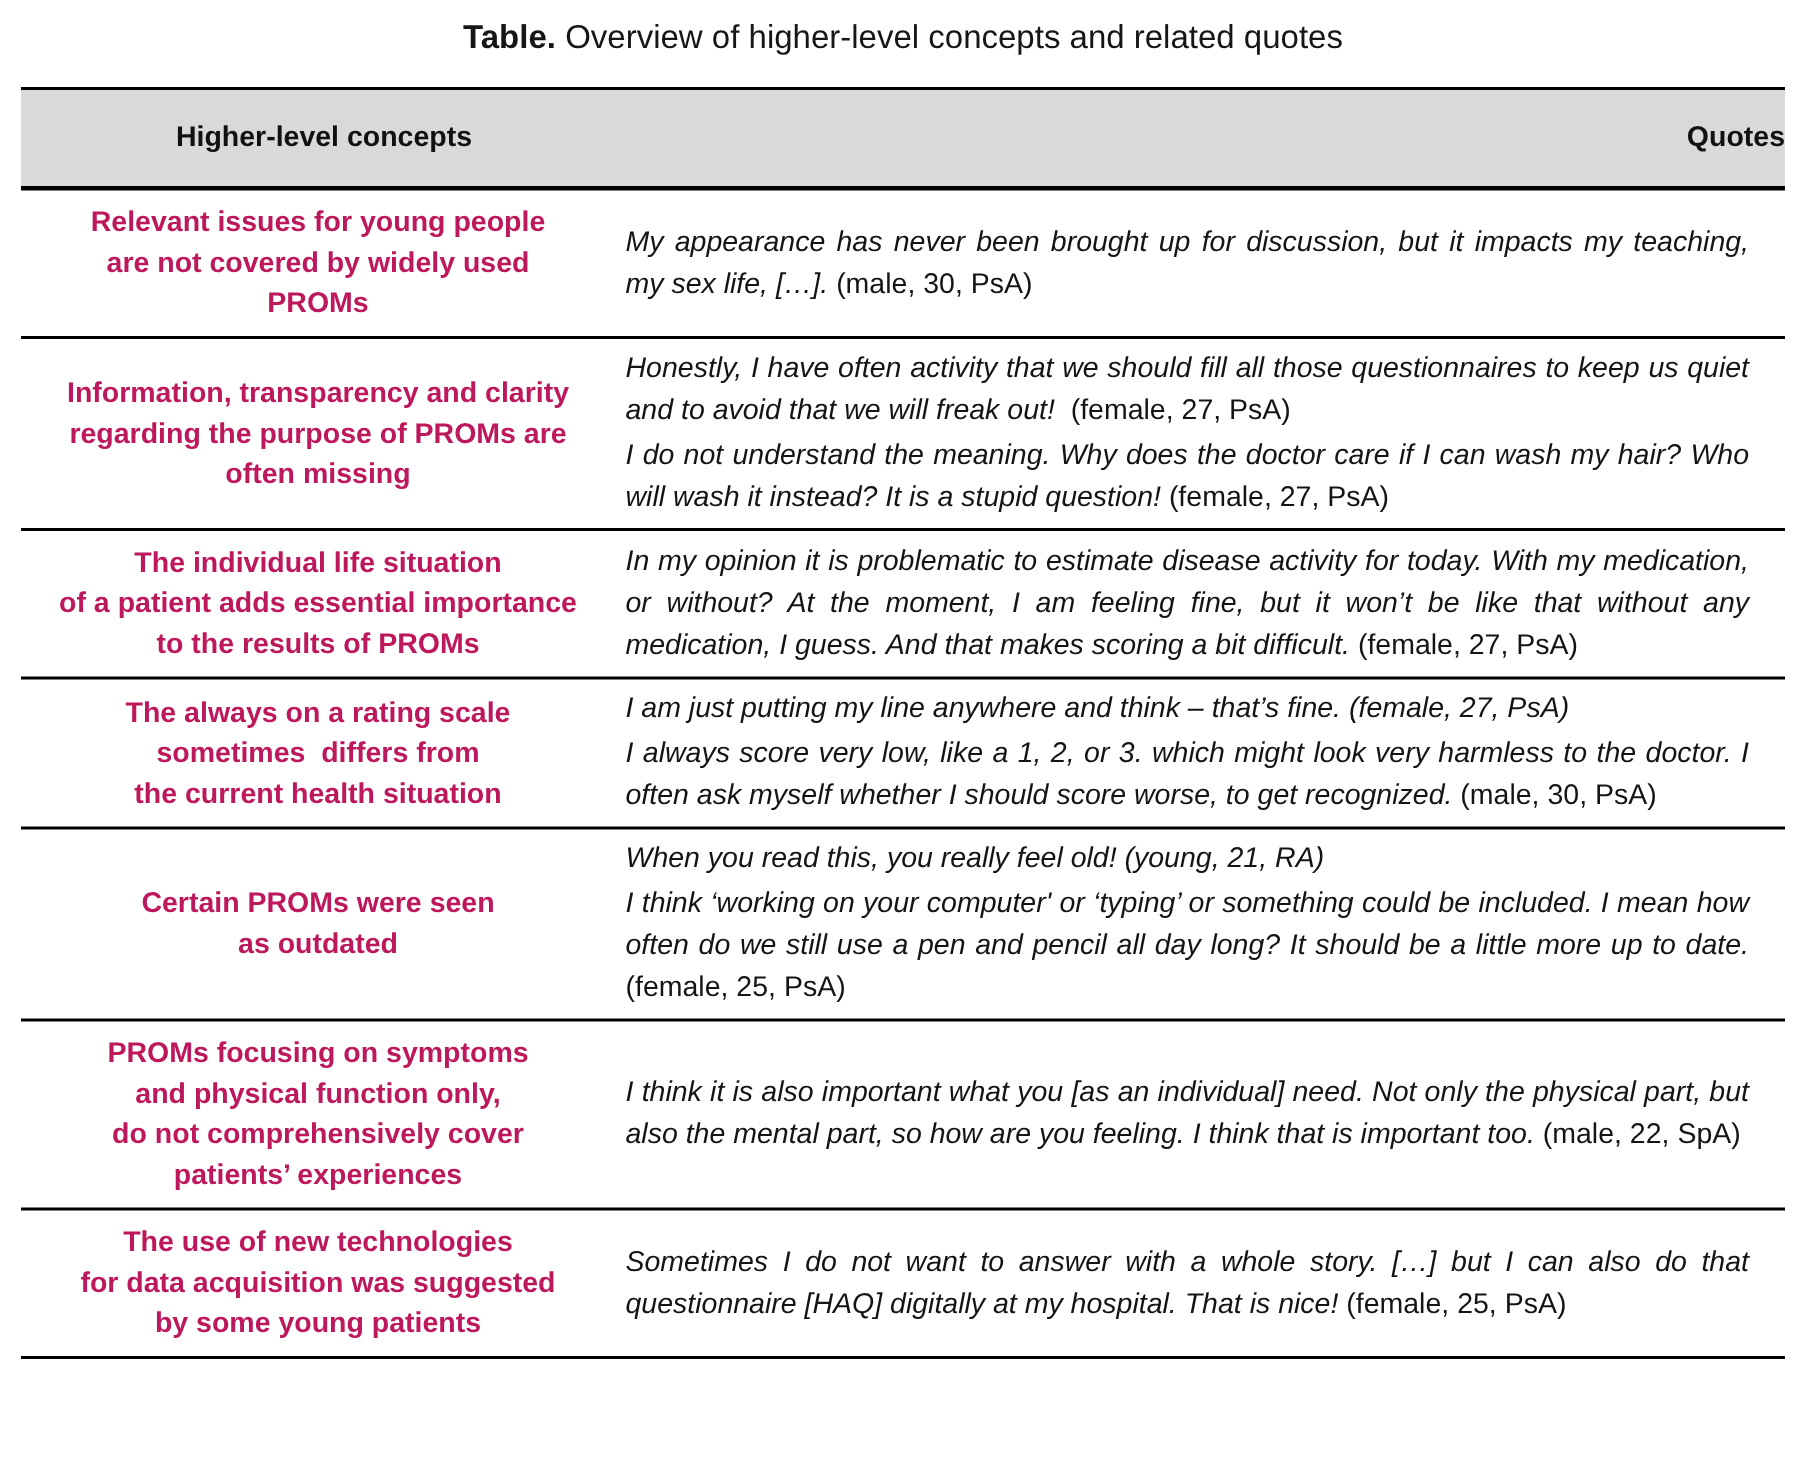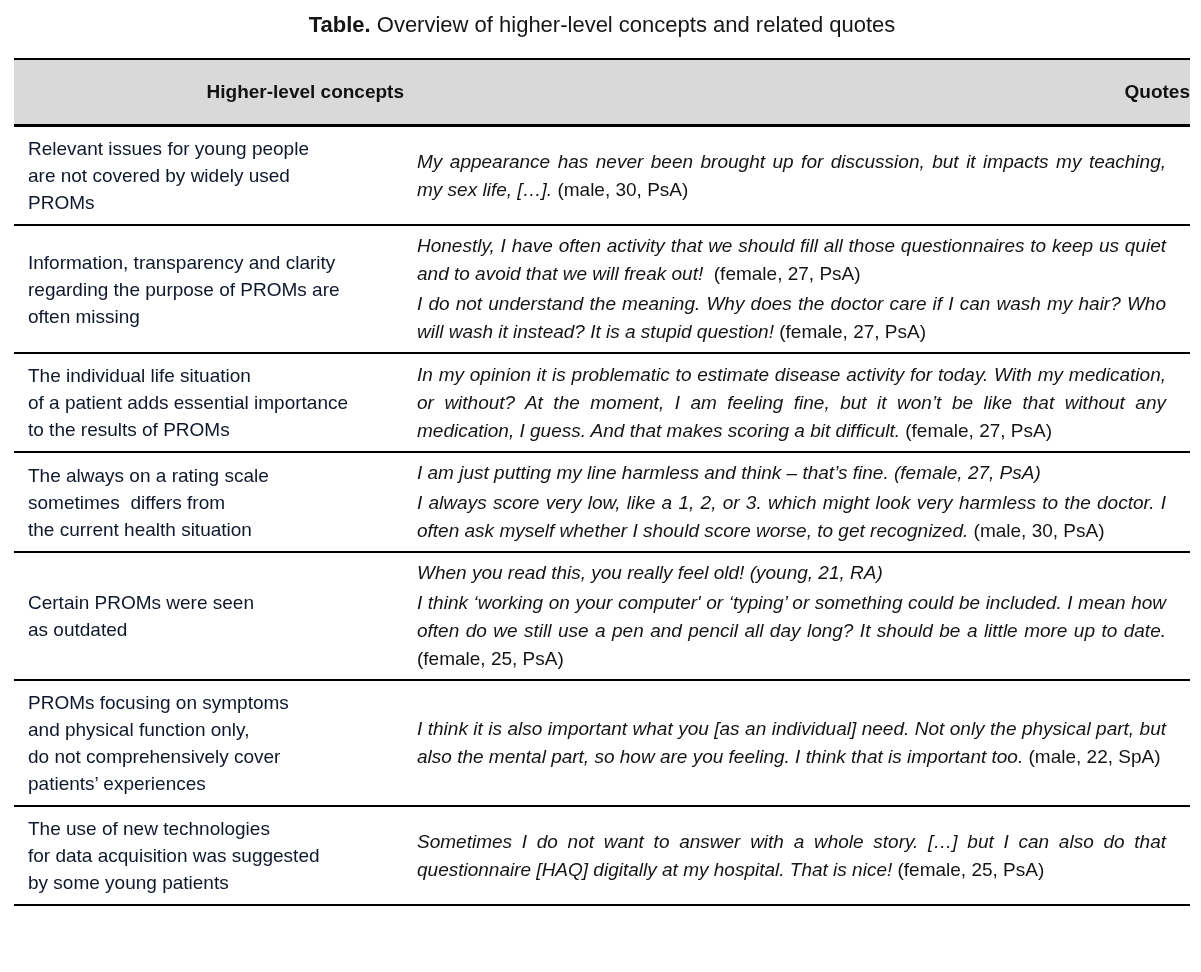--- a/index.html
+++ b/index.html
@@ -33,35 +33,36 @@
     background: #d9d9d9;
     border-top: 2px solid #000;
     border-bottom: 3px solid #000;
     font-size: 19px;
     font-weight: 700;
     padding: 21px 0;
     color: #111;
   }
   th.col-concepts {
     width: 376px;
-    text-align: right;
+    text-align: center;
     padding-left: 14px;
   }
   th.col-quotes { text-align: right; }
   tbody td {
     border-bottom: 2px solid #000;
     vertical-align: middle;
     font-size: 19px;
   }
   td.concept-cell {
-    font-weight: 400;
+    font-weight: 700;
     white-space: pre-wrap;
     line-height: 27px;
     padding: 8px 8px 8px 14px;
-    color: #0f172a;
+    color: #be185d;
+    text-align: center;
   }
   td.quotes-cell {
     padding: 4px 24px 4px 13px;
   }
   p.quote {
     margin: 2px 0;
     line-height: 28px;
     text-align: justify;
     font-style: italic;
     color: #141414;
@@ -111,21 +112,21 @@
         <td class="quotes-cell">
           <p class="quote"><span class="qtext">In my opinion it is problematic to estimate disease activity for today. With my medication, or without? At the moment, I am feeling fine, but it won’t be like that without any medication, I guess. And that makes scoring a bit difficult.</span> <span class="attr">(female, 27, PsA)</span></p>
         </td>
       </tr>
 
       <tr>
         <td class="concept-cell">The always on a rating scale
 sometimes  differs from
 the current health situation</td>
         <td class="quotes-cell">
-          <p class="quote attr-italic"><span class="qtext">I am just putting my line harmless and think – that’s fine.</span> <span class="attr">(female, 27, PsA)</span></p>
+          <p class="quote attr-italic"><span class="qtext">I am just putting my line anywhere and think – that’s fine.</span> <span class="attr">(female, 27, PsA)</span></p>
           <p class="quote"><span class="qtext">I always score very low, like a 1, 2, or 3. which might look very harmless to the doctor. I often ask myself whether I should score worse, to get recognized.</span> <span class="attr">(male, 30, PsA)</span></p>
         </td>
       </tr>
 
       <tr>
         <td class="concept-cell">Certain PROMs were seen
 as outdated</td>
         <td class="quotes-cell">
           <p class="quote attr-italic"><span class="qtext">When you read this, you really feel old!</span> <span class="attr">(young, 21, RA)</span></p>
           <p class="quote"><span class="qtext">I think ‘working on your computer' or ‘typing’ or something could be included. I mean how often do we still use a pen and pencil all day long? It should be a little more up to date.</span> <span class="attr">(female, 25, PsA)</span></p>

